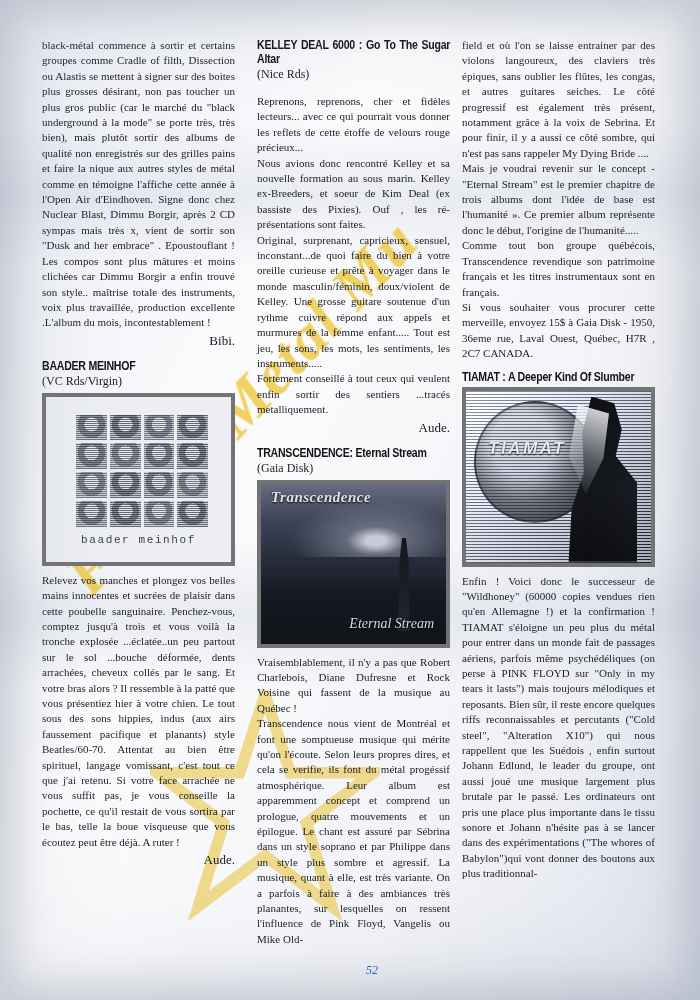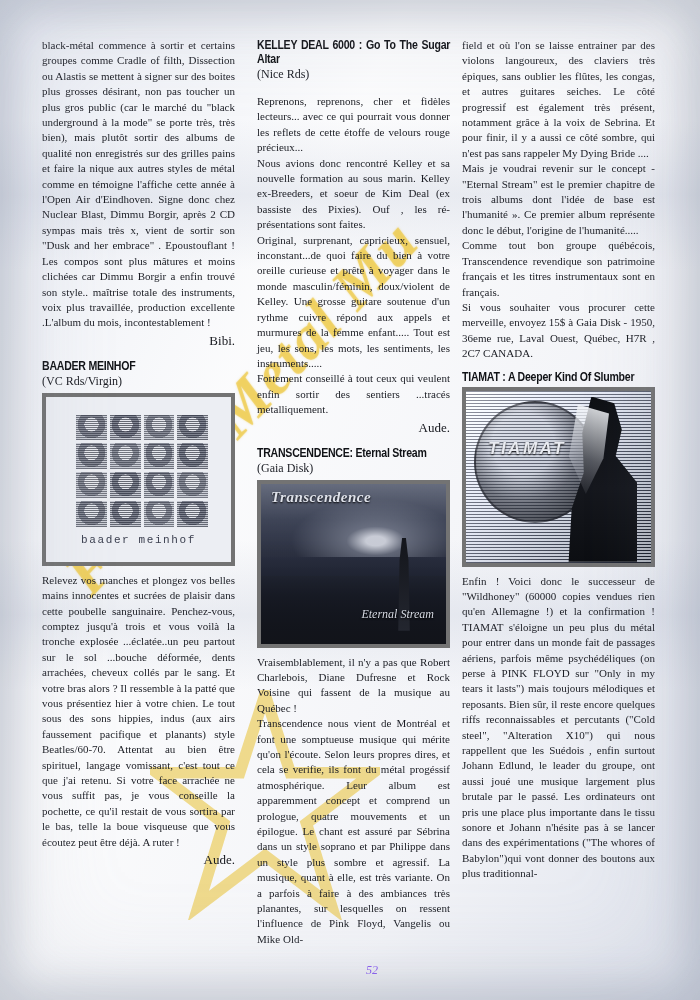--- a/index.html
+++ b/index.html
@@ -200,24 +200,24 @@
     font-family: "Liberation Serif", serif;
     font-style: italic;
     font-weight: bold;
     font-size: 15px;
     letter-spacing: 0.5px;
     color: #dfe2ea;
     text-shadow: 0 1px 2px #000;
   }
   .tr-sub {
     position: absolute;
-    right: 12px; bottom: 22px;
-    font-family: "Liberation Serif", serif;
-    font-style: italic;
-    font-size: 12px;
+    right: 12px; bottom: 12px;
+    font-family: "Liberation Serif", serif;
+    font-style: italic;
+    font-size: 14px;
     color: #d6dae3;
     text-shadow: 0 1px 2px #000;
   }
 
   
   .tm-art { height: 172px; background: #c2410c; }
   .tm-scene {
     position: absolute; inset: 0;
     background:
       repeating-linear-gradient(0deg, rgba(22,24,30,0.34) 0 1px, rgba(240,242,246,0.55) 1px 3px),
@@ -260,21 +260,21 @@
   }
 
   .page-number {
     position: absolute;
     left: 0; right: 0;
     bottom: 22px;
     text-align: center;
     font-family: "Liberation Serif", serif;
     font-style: italic;
     font-size: 12px;
-    color: #8b5cf6;
+    color: #1d4ed8;
     z-index: 5;
     padding-left: 44px;
   }
 </style>
 </head>
 <body>
 
 <div class="page">
 
   <div class="paper-tint"></div>

